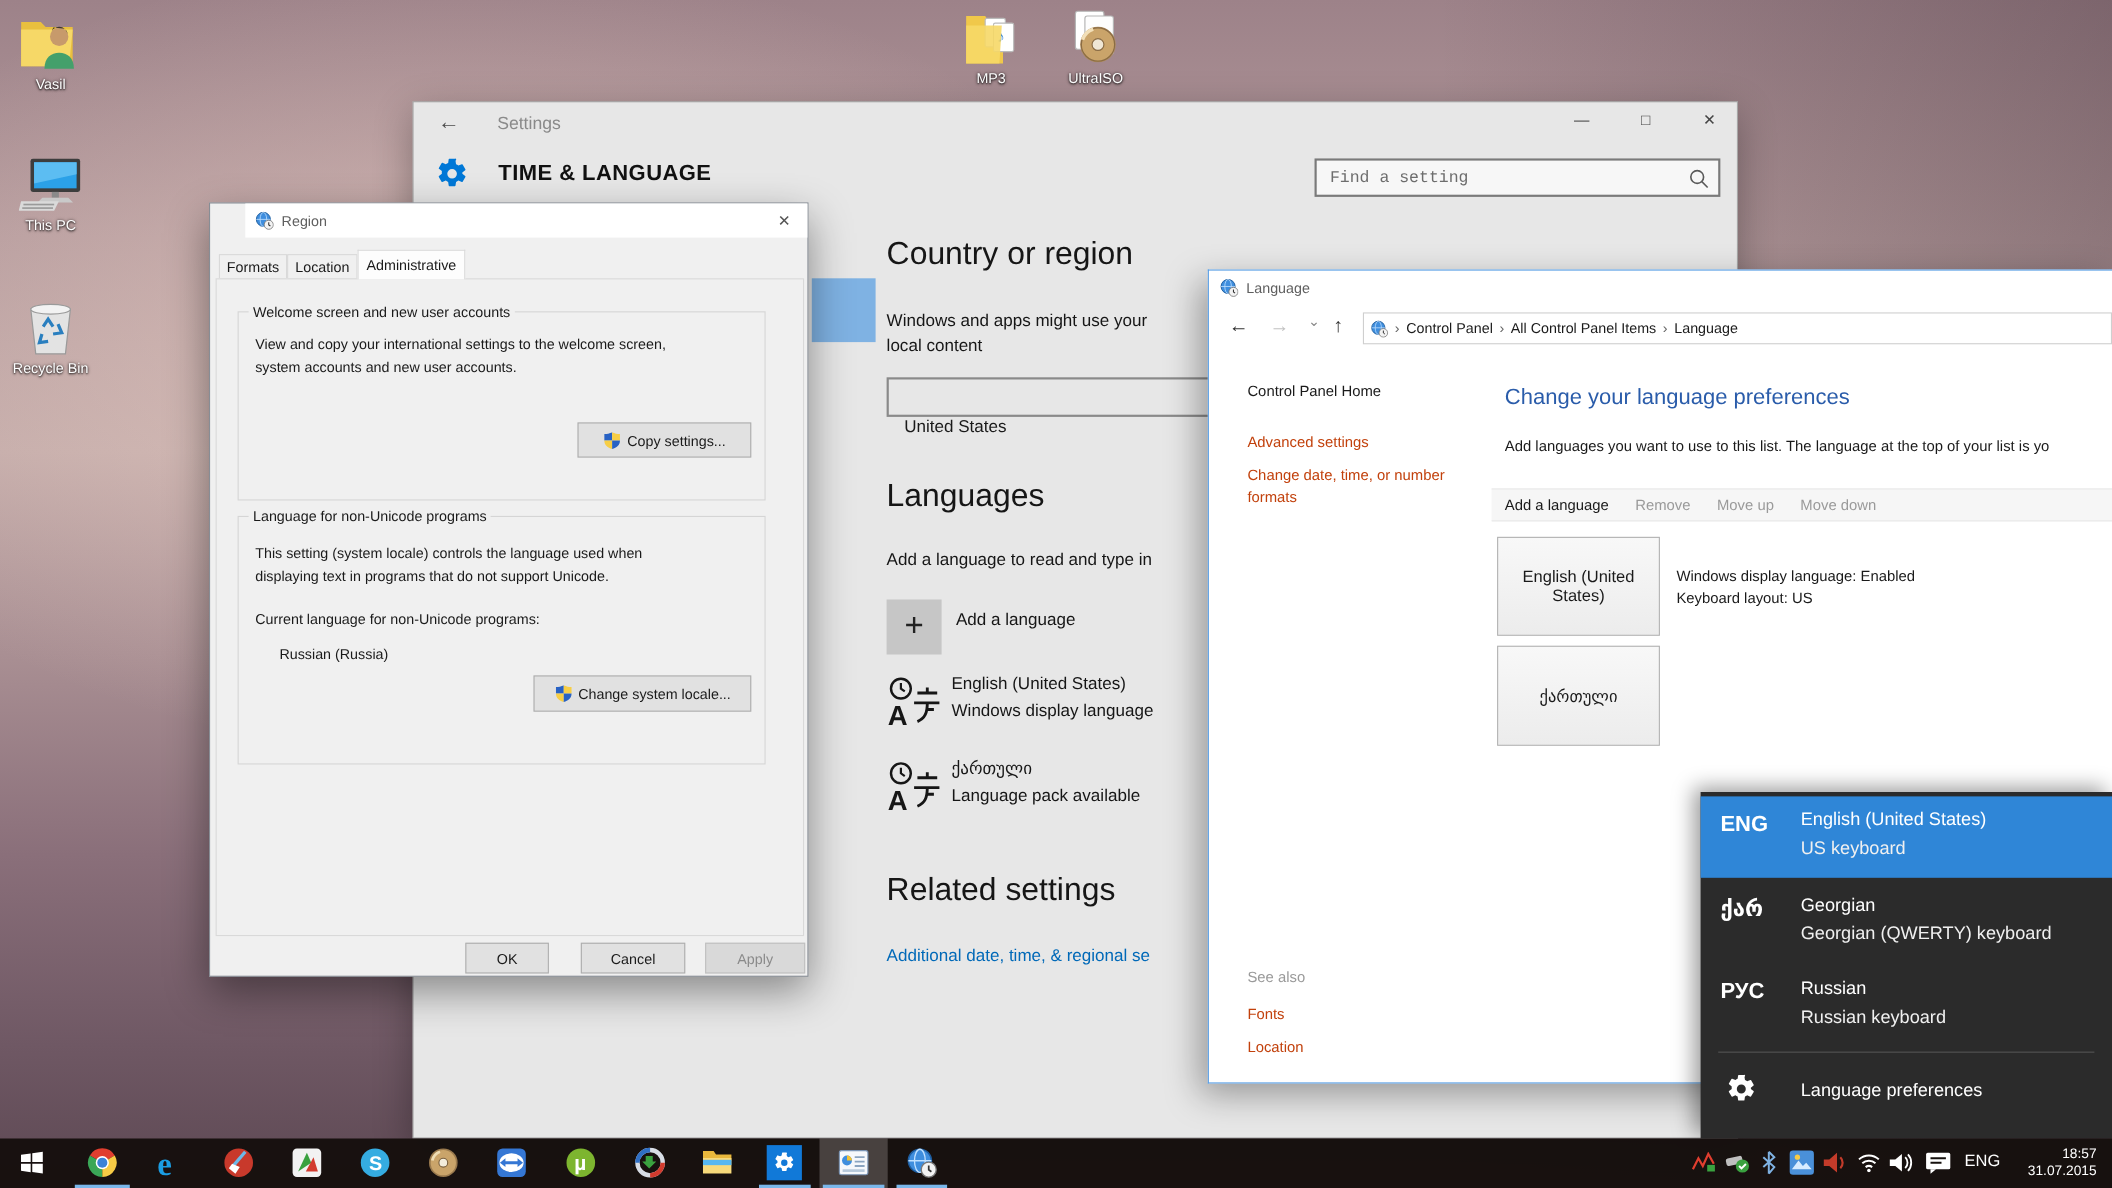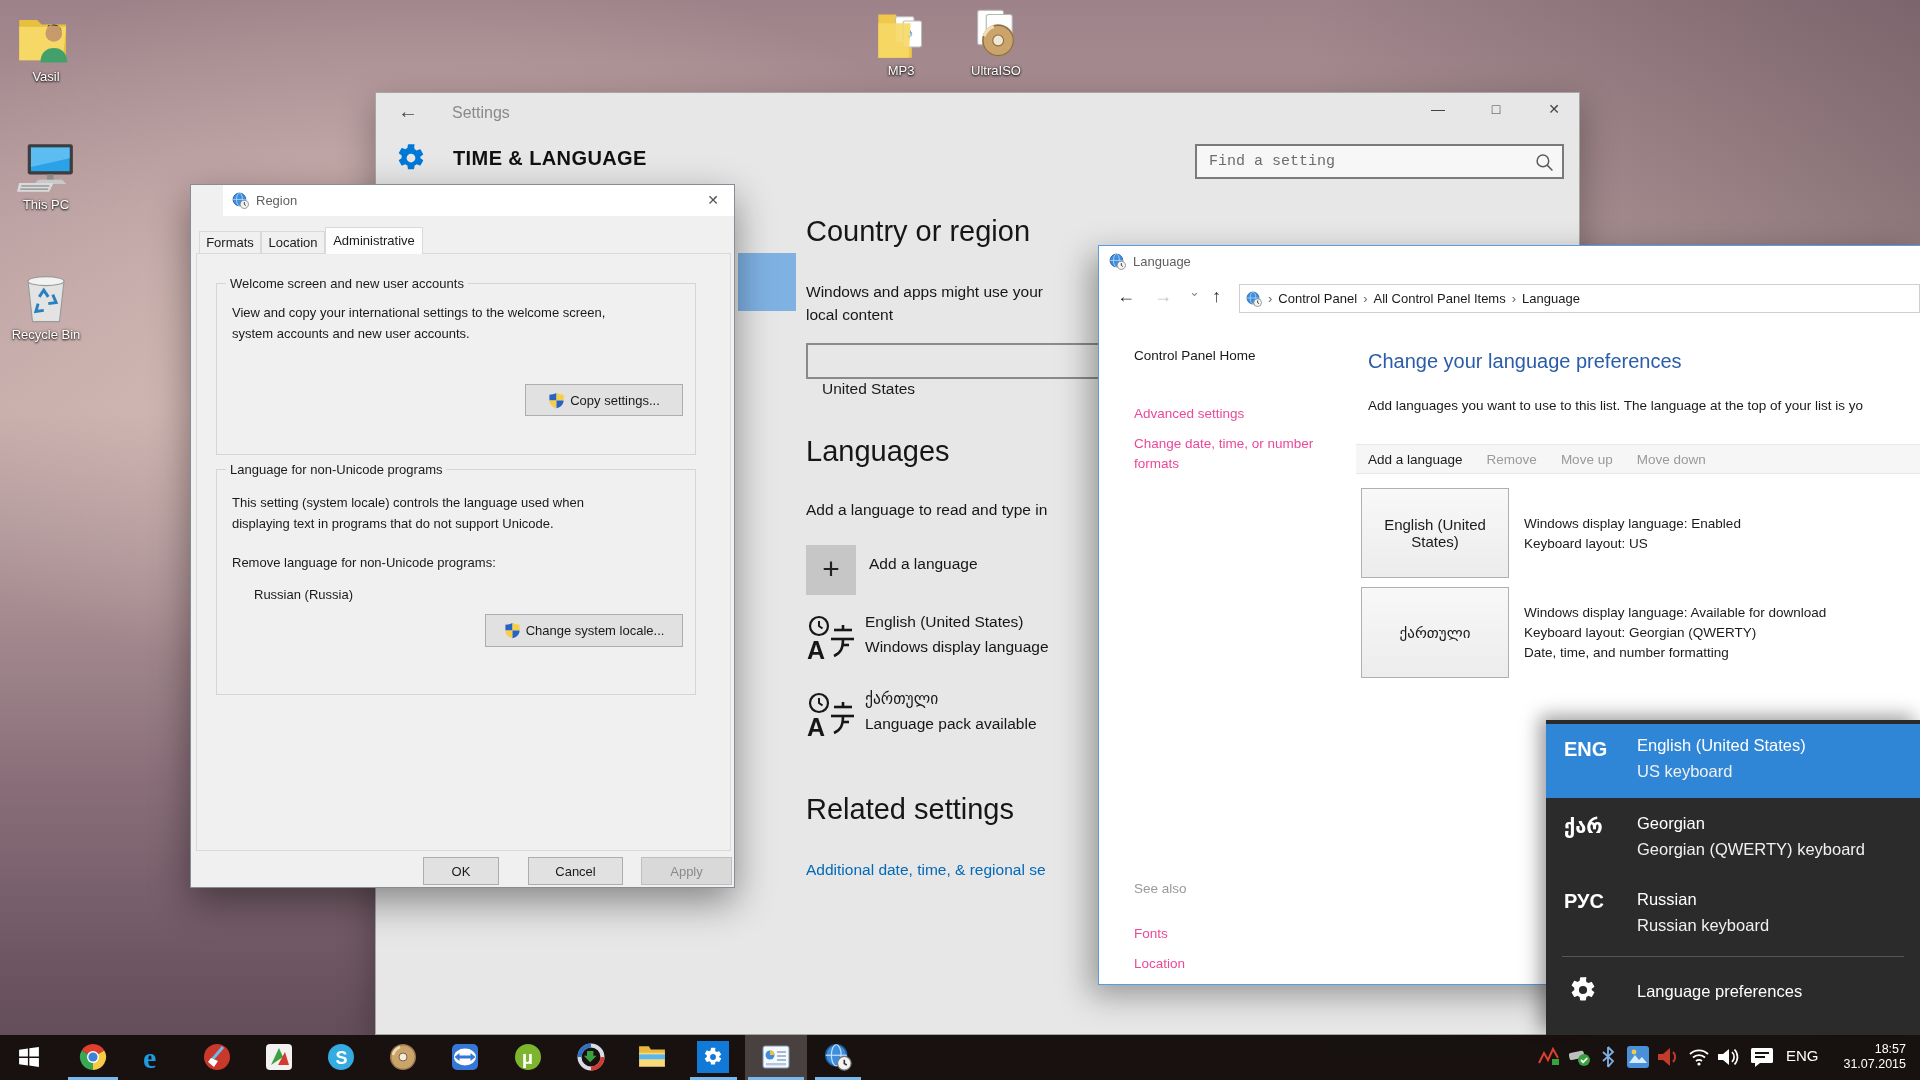--- a/index.html
+++ b/index.html
@@ -69,21 +69,21 @@
   
   #langwin { left:1098px; top:245px; width:822px; height:740px; background:#fff;
     border-left:1px solid #569de5; border-top:1px solid #569de5; border-bottom:1px solid #569de5;
     box-shadow:-8px 10px 30px rgba(0,0,0,.35); font-size:13.5px; }
   #langwin .t { position:absolute; left:34px; top:8px; color:#5f5f5f; font-size:13px; }
   #langwin .nav-glyph { position:absolute; top:40px; font-size:18px; }
   #addrbar { position:absolute; left:140px; top:38px; right:0; height:29px; border:1px solid #cfcfcf;
     display:flex; align-items:center; gap:6px; padding-left:6px; }
   #addrbar .crumb { font-size:13px; color:#1a1a1a; }
   #addrbar .chev { font-size:13px; color:#666; }
-  .cp-link { color:#ec4899;margin-top:12px; }
+  .cp-link { color:#c2410c; }
   .cp-gray { color:#9a9a9a;text-align:right; }
   #cp-toolbar { position:absolute; left:257px; top:198px; right:0; height:30px; background:#f6f6f6;
     border-top:1px solid #e8e8e8; border-bottom:1px solid #e8e8e8; display:flex; align-items:center; }
   #cp-toolbar span { margin-left:24px; }
   #cp-toolbar span:first-child { margin-left:12px; color:#1a1a1a; }
   .cp-tile { position:absolute; left:262px; width:148px; border:1px solid #b0b0b0;
     background:linear-gradient(180deg,#f8f8f8,#ececec); display:flex; align-items:center; justify-content:center;
     text-align:center; font-size:15px; padding:4px; }
   .cp-info { position:absolute; left:425px; line-height:20px; }
 
@@ -293,21 +293,21 @@
           <use href="#sym-shield"></use>
         </svg>
       <span>Copy settings...</span>
     </div>
   </div>
 
   <div class="groupbox" style="left:25px;top:284px;width:480px;height:226px">
     <span class="gtitle">Language for non-Unicode programs</span>
     <div class="gtext" style="left:15px;top:22px">This setting (system locale) controls the language used when</div>
     <div class="gtext" style="left:15px;top:43px">displaying text in programs that do not support Unicode.</div>
-    <div class="gtext" style="left:15px;top:82px">Remove language for non-Unicode programs:</div>
+    <div class="gtext" style="left:15px;top:82px">Current language for non-Unicode programs:</div>
     <div class="gtext" style="left:37px;top:114px">Russian (Russia)</div>
     <div class="w7btn" style="left:268px;top:144px;width:198px;height:33px">
       <svg width="17" height="17" viewBox="0 0 18 18">
           <use href="#sym-shield"></use>
         </svg>
       <span>Change system locale...</span>
     </div>
   </div>
 
   <div class="w7btn" style="left:232px;top:672px;width:76px;height:28px">
@@ -363,25 +363,20 @@
     <span>English (United States)</span>
   </div>
   <div class="cp-info" style="top:268px">
     <div>Windows display language: Enabled</div>
     <div>Keyboard layout: US</div>
   </div>
 
   <div class="cp-tile" style="top:341px;height:91px">
     <span>ქართული</span>
   </div>
-  <div class="cp-info" style="top:357px">
-    <div>Windows display language: Available for download</div>
-    <div>Keyboard layout: Georgian (QWERTY)</div>
-    <div>Date, time, and number formatting</div>
-  </div>
 
   <div class="cp-gray" style="position:absolute;left:35px;top:635px">See also</div>
   <div class="cp-link" style="position:absolute;left:35px;top:668px">Fonts</div>
   <div class="cp-link" style="position:absolute;left:35px;top:698px">Location</div>
 </div>
 
 <div id="flyout">
   <div class="fly-item sel" style="top:4px;height:74px">
     <span class="fly-code" style="top:14px">ENG</span>
     <span class="fly-name" style="top:12px">English (United States)</span>

